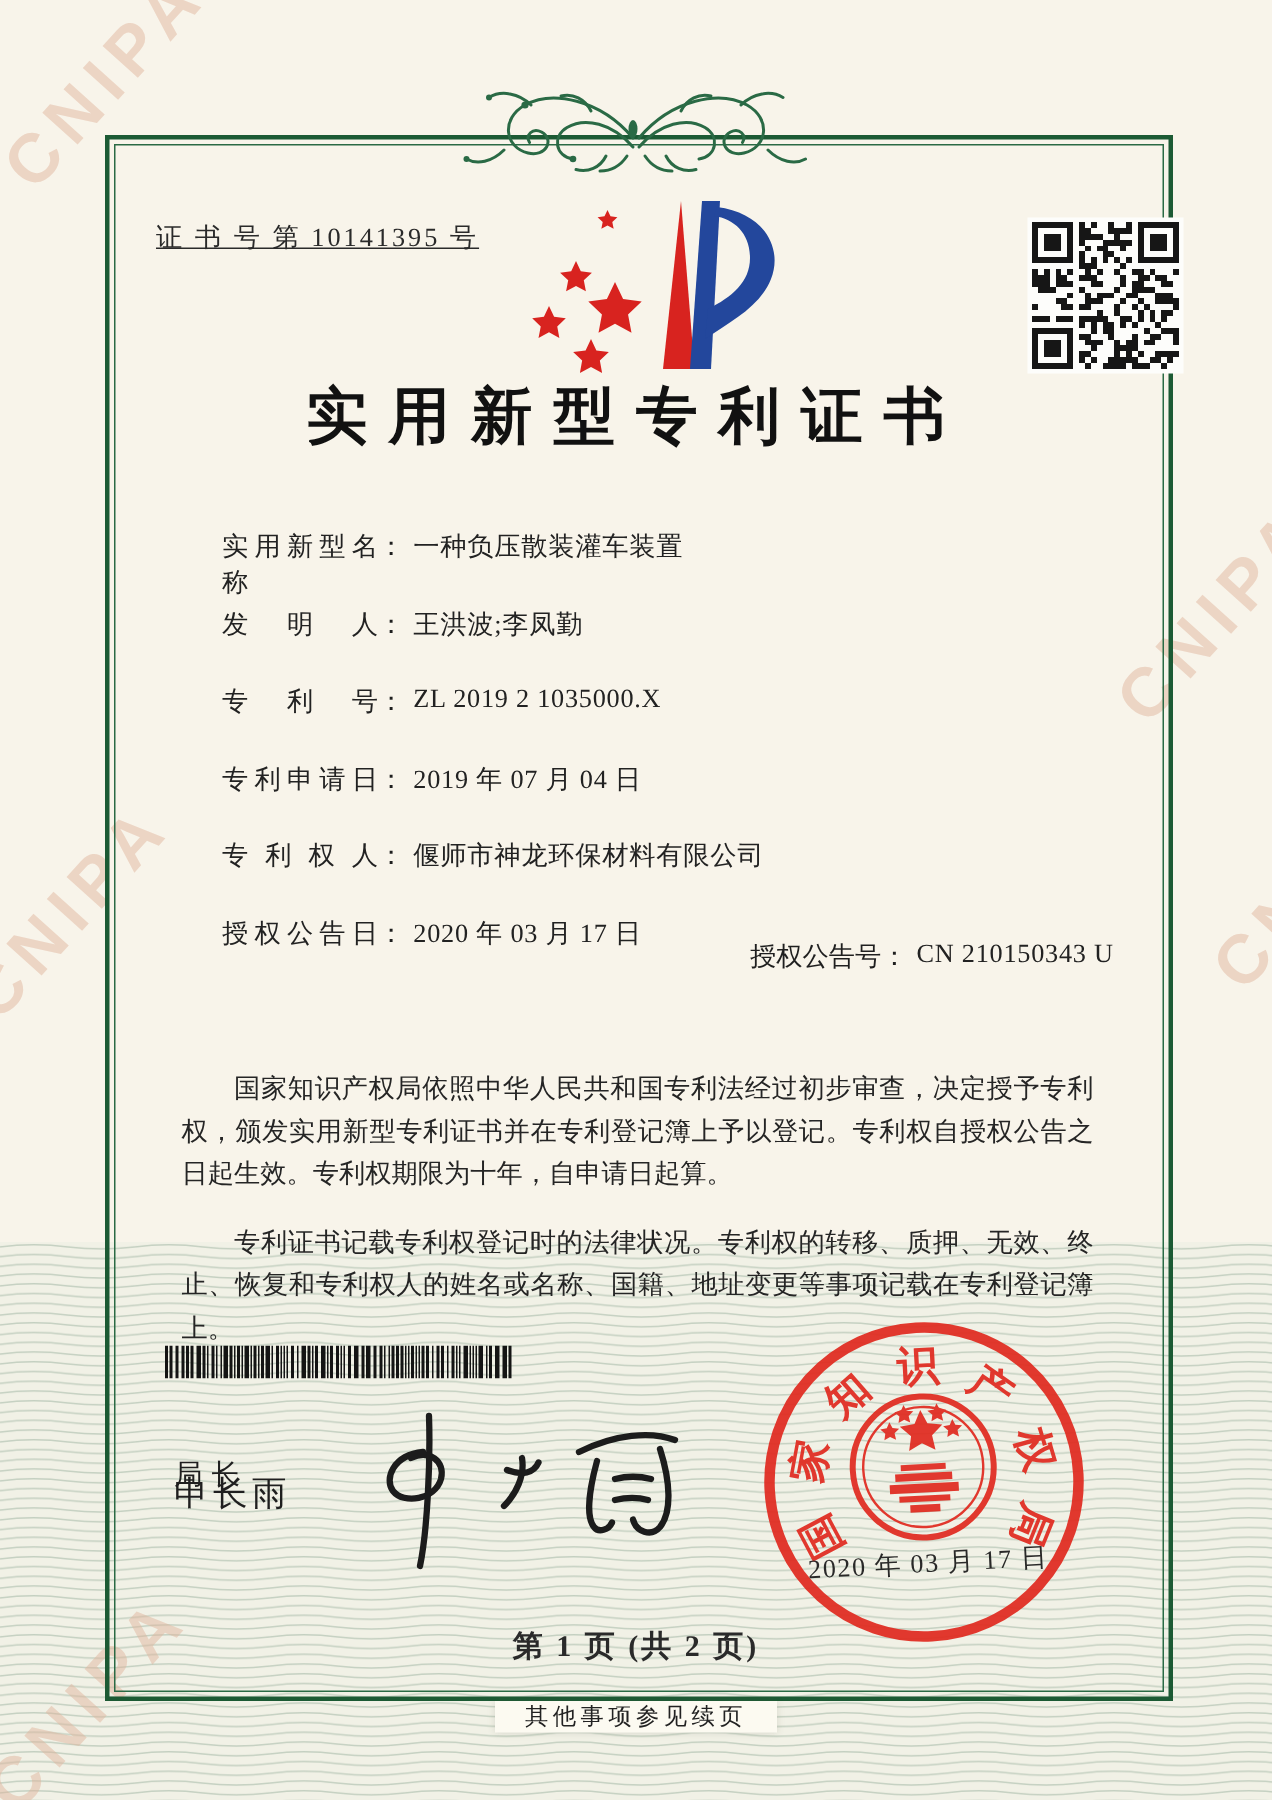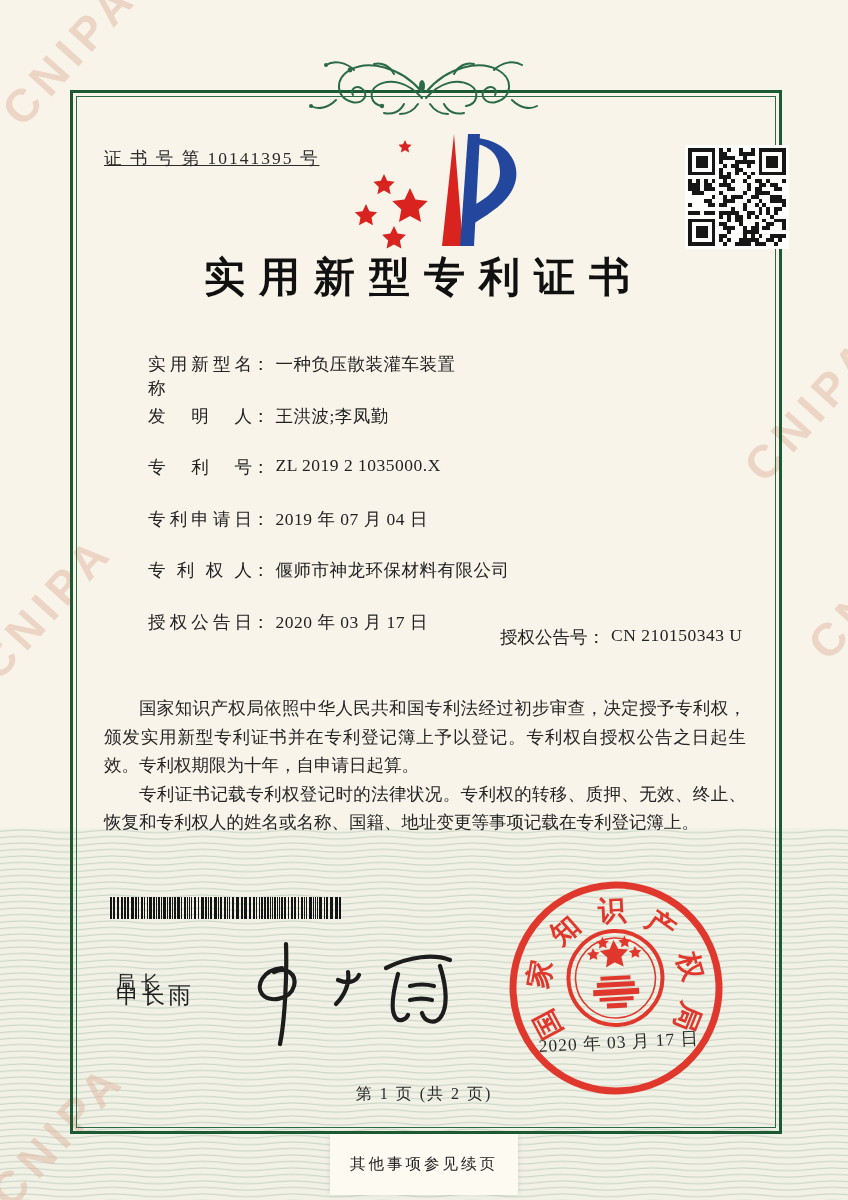--- a/index.html
+++ b/index.html
@@ -22,33 +22,33 @@
   .doc-title{position:absolute;left:0;top:250px;width:100%;text-align:center;
              font-size:41px;font-weight:700;letter-spacing:14px;color:#111;}
   .fields{position:absolute;left:104px;top:352px;width:644px;margin-left:44px;}
   .field-row{position:relative;height:51.5px;font-size:17.5px;}
   .f-label{display:inline-block;width:104px;text-align:justify;text-align-last:justify;
            vertical-align:top;color:#222;}
   .f-colon{display:inline-block;vertical-align:top;}
   .f-value{display:inline-block;vertical-align:top;margin-left:6px;letter-spacing:.5px;color:#222;}
   .pair2{position:absolute;left:352px;top:15px;white-space:nowrap;}
   .paragraphs{position:absolute;left:104px;top:694px;width:642px;}
-  .paragraphs p{margin:0;font-size:17.5px;line-height:28.5px;text-indent:2em;
+  .paragraphs p{margin:17px;font-size:17.5px;line-height:28.5px;text-indent:2em;
                 text-align:justify;color:#252525;}
   .barcode{position:absolute;left:110px;top:897px;}
   .officer-title{position:absolute;left:116px;top:970px;font-size:19px;letter-spacing:6px;text-align:right;}
   .officer-name{position:absolute;left:116px;top:980px;font-size:23px;letter-spacing:3px;}
   .signature{position:absolute;left:228px;top:938px;}
   .seal{position:absolute;left:500px;top:872px;width:232px;height:232px;transform:rotate(-3deg);}
   .seal-arc text{font-size:28px;font-weight:700;fill:#e02b20;font-family:"Liberation Serif",serif;}
   .seal-date{font-size:17.5px;fill:#1a1a1a;letter-spacing:1px;font-family:"Liberation Serif",serif;}
   .page-number{position:absolute;left:0;top:1084px;width:100%;text-align:center;
-               font-size:16px;letter-spacing:2px;color:#2a2a2a;}
+               font-size:20px;letter-spacing:2px;color:#2a2a2a;font-weight:bold;}
   .footer-note{position:absolute;left:50%;top:1134px;transform:translateX(-50%);
-               background:#fcfaf1;padding:20px 20px;font-size:15.5px;letter-spacing:3px;
+               background:#fcfaf1;padding:0 20px;font-size:15.5px;letter-spacing:3px;
                color:#222;box-shadow:0 0 5px rgba(90,90,70,.15);}
 </style>
 </head>
 <body>
 
 <div class="page">
 
   <svg class="waves-svg" width="848" height="372">
     <defs>
       <pattern id="wv" width="90" height="6.5" patternUnits="userSpaceOnUse">

